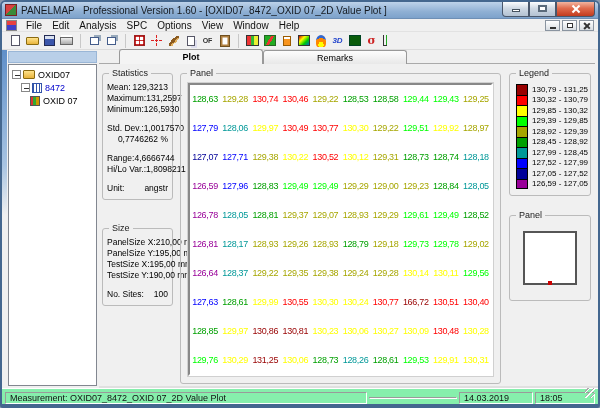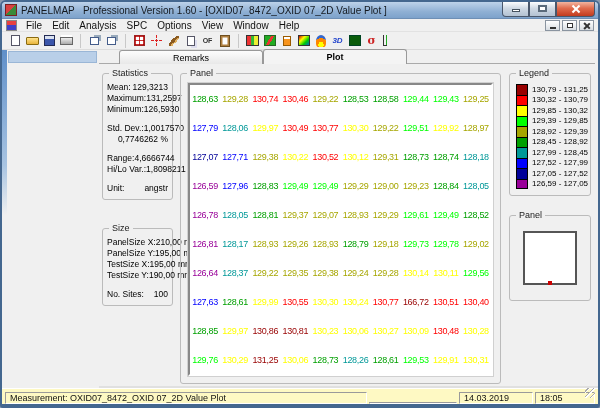--- a/index.html
+++ b/index.html
@@ -112,22 +112,22 @@
   .right-col { width:90px; padding:6px 4px 0 4px; display:flex; flex-direction:column;gap:7px; }
   .gb-legend { padding:10px 4px 6px 6px; margin-bottom:12px; }
   .legend-row { display:flex; align-items:center; height:10.5px; }
   .swatch { width:12px; height:10.5px; border:1px solid #000; border-bottom:none; flex:none; }
   .legend-row:last-child .swatch { border-bottom:1px solid #000; }
   .legend-text { font-size:8px; margin-left:4px; white-space:nowrap; color:#000; }
   .gb-panel { height:86px; padding:8px; display:flex; align-items:center; justify-content:center; }
   .panel-square { width:54px; height:54px; background:#fff; border:2px solid #555; position:relative; }
   .panel-dot { position:absolute; left:50%; bottom:-2px; width:4px; height:4px; margin-left:-2px; background:#cc0000; }
   
-  .statusbar { height:18px; display:flex; align-items:flex-end; gap:2px; padding:2px 3px 2px 3px;
-               background:#fef9c3; border-top:1px solid #fff; box-shadow:0 -2px 0 #e0e0e0; }
+  .statusbar { height:18px; display:flex; align-items:center; gap:2px; padding:2px 3px 2px 3px;
+               background:#86efac; border-top:1px solid #fff; box-shadow:0 -2px 0 #e0e0e0; }
   .sb-field { border:1px solid; border-color:#9a9a9a #fff #fff #9a9a9a; font-size:9px; color:#111;
               padding:0 4px; display:flex; align-items:center; white-space:nowrap; overflow:hidden; }
   .sb-main { flex:1; }
   .sb-spacer { width:88px; }
   .sb-date { width:74px; }
   .sb-time { width:60px; }
   .sb-grip { position:absolute; right:3px; bottom:6px; width:10px; height:10px;
       background:repeating-linear-gradient(135deg,transparent 0 2px,#aaa 2px 3px,#fff 3px 4px); }
 </style>
 </head>
@@ -251,29 +251,45 @@
           <span></span>
         </div>
       </div>
     </div>
 
   <div class="main">
     <div class="aero-strip"></div>
 
     <div class="left-pane">
       <div class="pane-strip"></div>
+      <div class="treebox" id="treebox">
+          <div class="tree-row" style="padding-left: 2px;">
+            <span class="expander"></span>
+            <span class="t-folder"></span>
+            <span class="tree-label">OXID07</span>
+          </div>
+          <div class="tree-row" style="padding-left: 11px;">
+            <span class="expander"></span>
+            <span class="t-grid"></span>
+            <span class="tree-label blue">8472</span>
+          </div>
+          <div class="tree-row" style="padding-left: 20px;">
+            <span class="t-chart"></span>
+            <span class="tree-label">OXID 07</span>
+          </div>
+        </div>
     </div>
 
     <div class="client">
       <div class="tabstrip">
+        <div class="tab active">
+            <span>Plot</span>
+          </div>
         <div class="tab">
             <span>Remarks</span>
-          </div>
-        <div class="tab active">
-            <span>Plot</span>
           </div>
       </div>
 
       <div class="content">
 
         <div class="stats-col">
           <div class="groupbox gb-stats">
             <div class="gb-label">Statistics</div>
             <div id="stats-rows">
                 <div class="stat-row">

